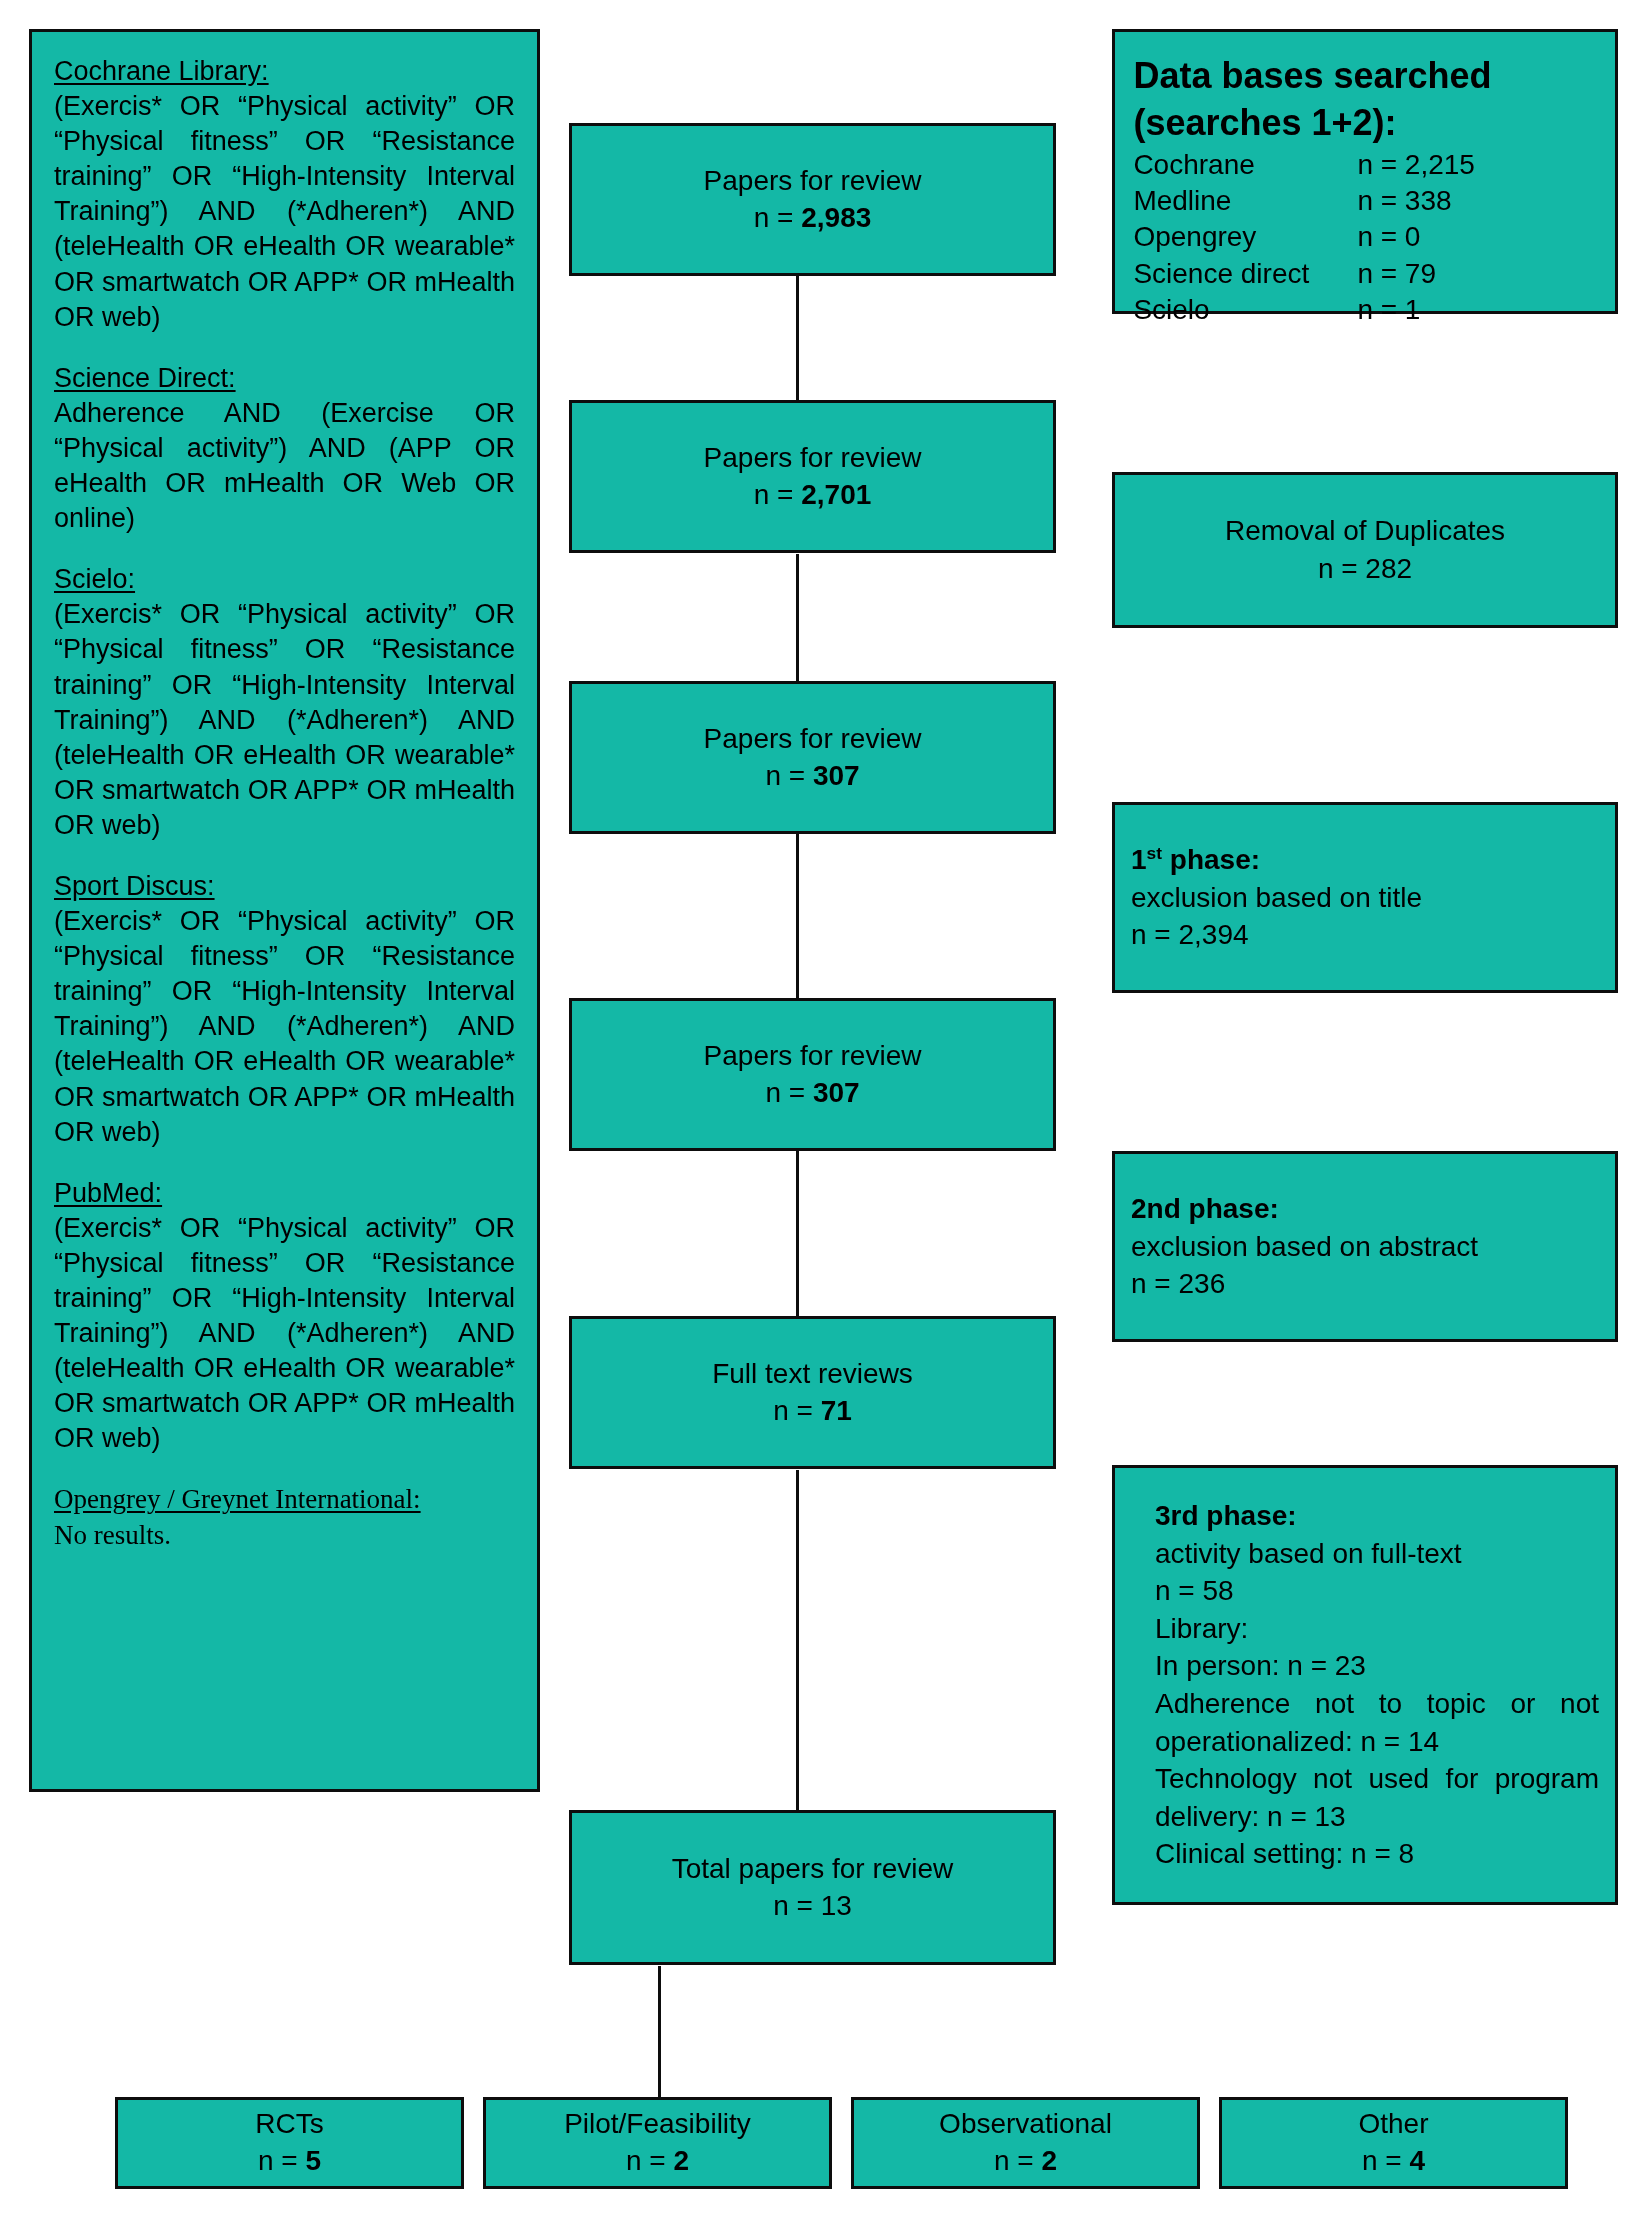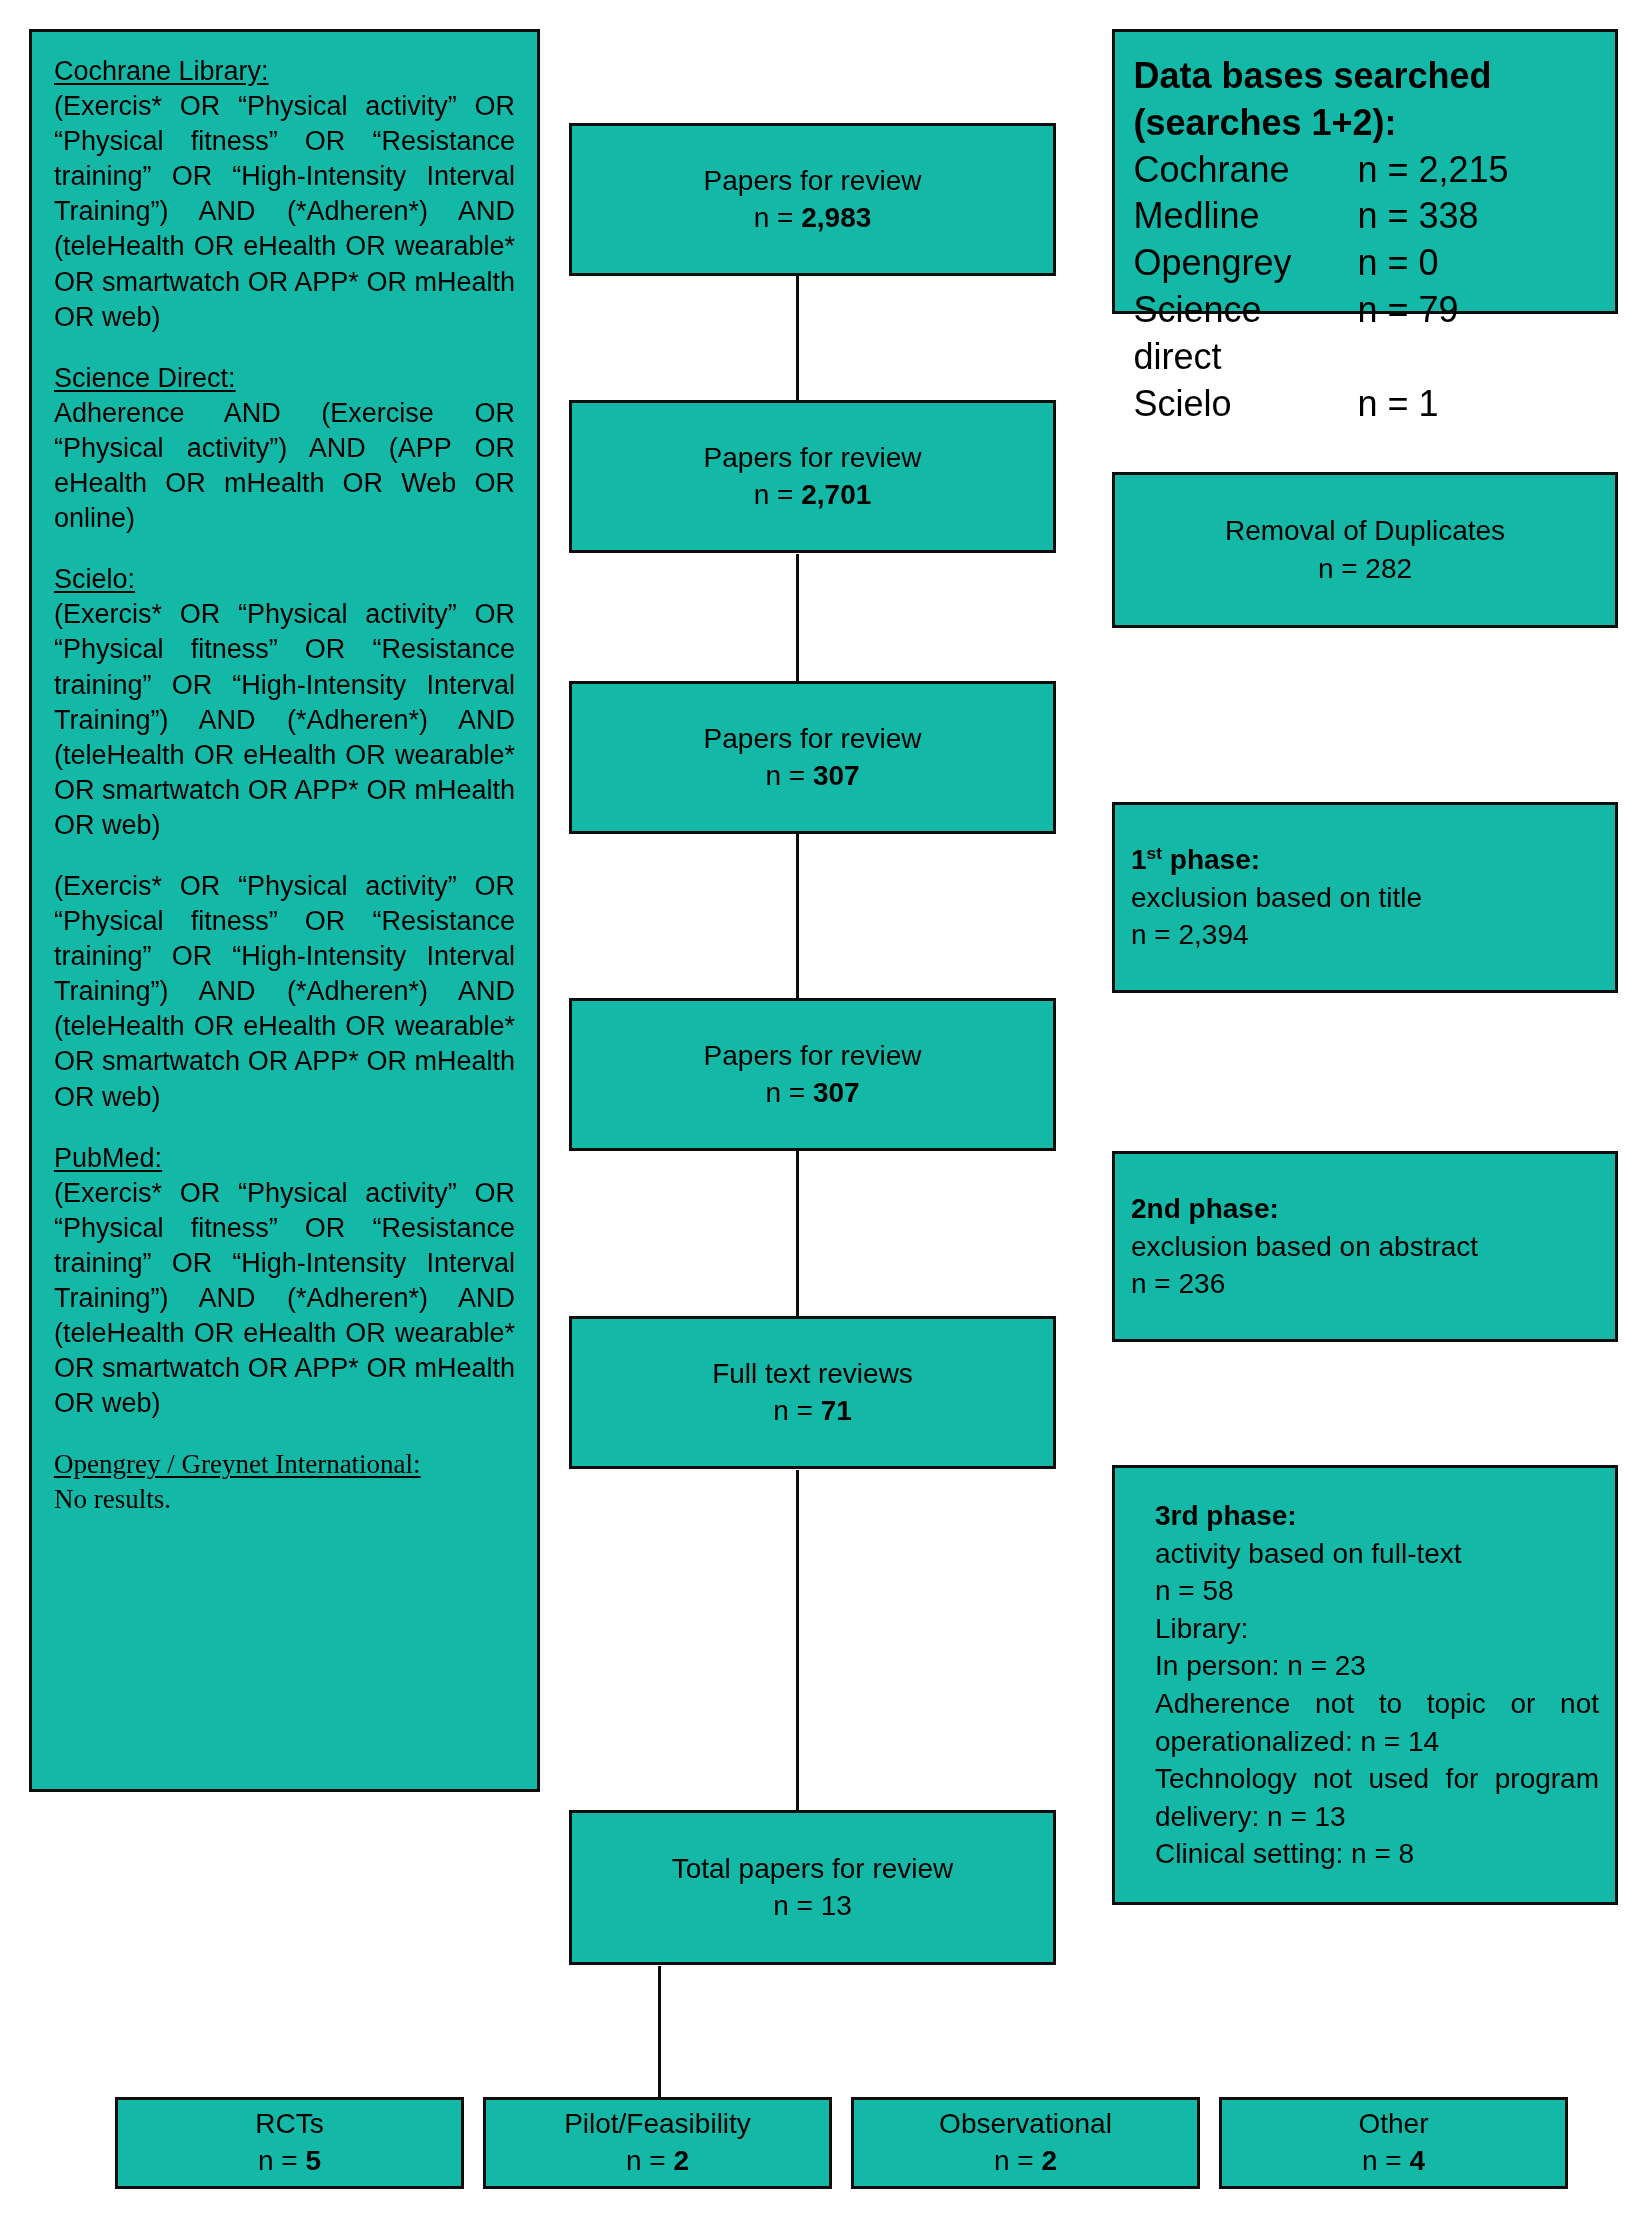--- a/index.html
+++ b/index.html
@@ -88,21 +88,21 @@
     justify-content: flex-start;
     padding: 21px 18.4px 0 18.4px;
   }
   .db-title {
     font-weight: bold;
     font-size: 36px;
     line-height: 1.30;
   }
   .db-row {
     display: flex;
-    font-size: 36px;
+    font-size: 28px;
     line-height: 1.30;
   }
   .db-name { width: 224px; flex: 0 0 224px; }
   .db-count { flex: 1 1 auto; }
   
   .vline {
     position: absolute;
     width: 3.1px;
     background: #0d0d0d;
   }
@@ -124,20 +124,21 @@
       <div class="strategy-title">Science Direct:</div>
       <div class="strategy-query">Adherence AND (Exercise OR “Physical activity”) AND (APP OR eHealth OR mHealth OR Web OR online)</div>
     </div>
 
     <div class="strategy-block">
       <div class="strategy-title">Scielo:</div>
       <div class="strategy-query">(Exercis* OR “Physical activity” OR “Physical fitness” OR “Resistance training” OR “High-Intensity Interval Training”) AND (*Adheren*) AND (teleHealth OR eHealth OR wearable* OR smartwatch OR APP* OR mHealth OR web)</div>
     </div>
 
     <div class="strategy-block">
+      <div class="strategy-title">Sport Discus:</div>
       <div class="strategy-query">(Exercis* OR “Physical activity” OR “Physical fitness” OR “Resistance training” OR “High-Intensity Interval Training”) AND (*Adheren*) AND (teleHealth OR eHealth OR wearable* OR smartwatch OR APP* OR mHealth OR web)</div>
     </div>
 
     <div class="strategy-block">
       <div class="strategy-title">PubMed:</div>
       <div class="strategy-query">(Exercis* OR “Physical activity” OR “Physical fitness” OR “Resistance training” OR “High-Intensity Interval Training”) AND (*Adheren*) AND (teleHealth OR eHealth OR wearable* OR smartwatch OR APP* OR mHealth OR web)</div>
     </div>
 
     <div class="strategy-block">
       <div class="strategy-title">Opengrey / Greynet International:</div>

